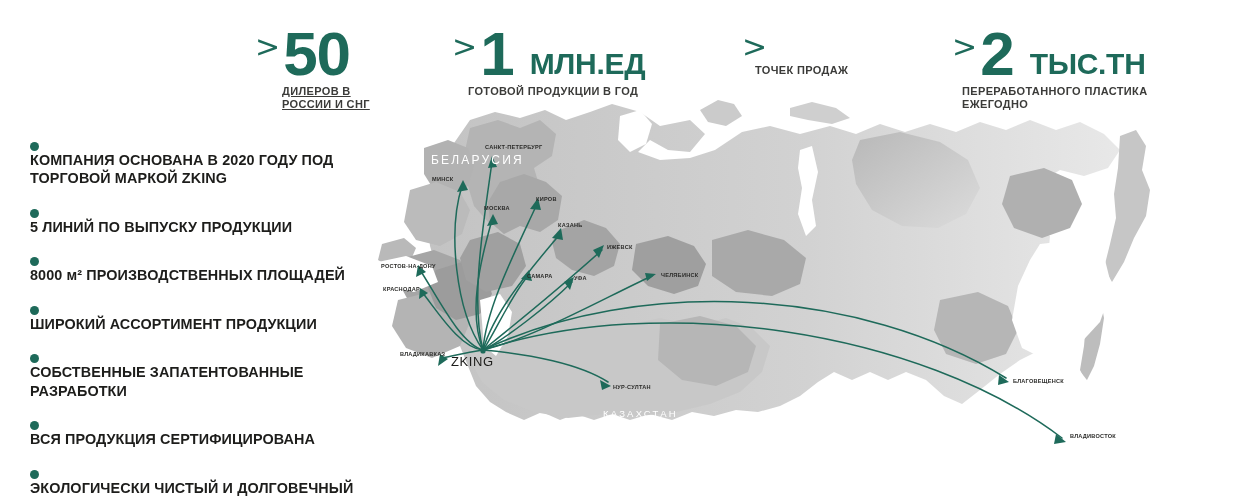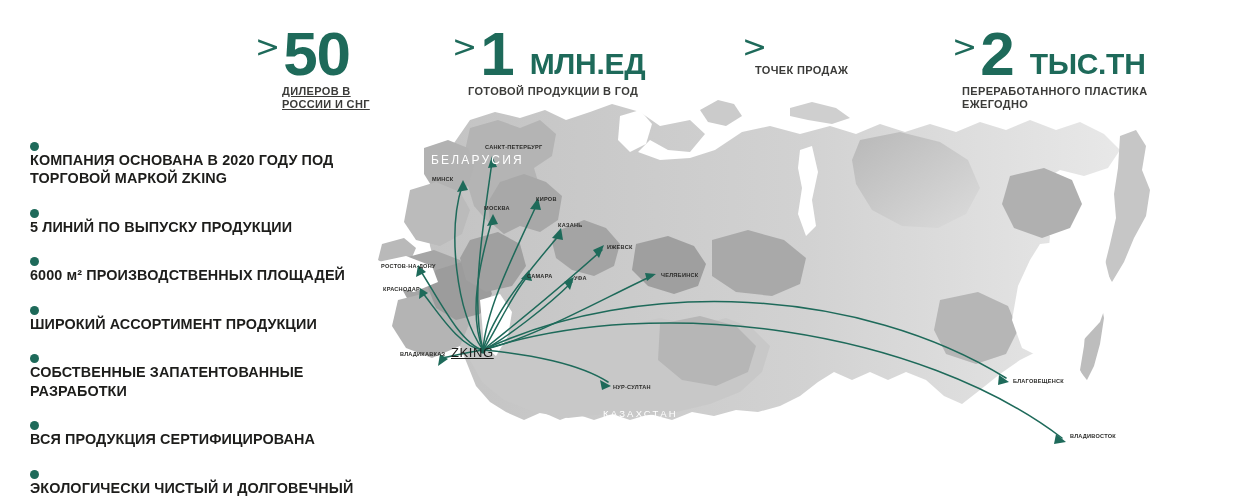--- a/index.html
+++ b/index.html
@@ -227,21 +227,21 @@
     <span class="mlabel" style="left:527px;top:273px;">САМАРА</span>
     <span class="mlabel" style="left:574px;top:275px;">УФА</span>
     <span class="mlabel" style="left:661px;top:272px;">ЧЕЛЯБИНСК</span>
     <span class="mlabel" style="left:381px;top:263px;">РОСТОВ-НА-ДОНУ</span>
     <span class="mlabel" style="left:383px;top:286px;">КРАСНОДАР</span>
     <span class="mlabel" style="left:400px;top:351px;">ВЛАДИКАВКАЗ</span>
     <span class="mlabel" style="left:613px;top:384px;">НУР-СУЛТАН</span>
     <span class="mlabel" style="left:1013px;top:378px;">БЛАГОВЕЩЕНСК</span>
     <span class="mlabel" style="left:1070px;top:433px;">ВЛАДИВОСТОК</span>
 
-    <span id="hub-zking" style="left:451px;top:345px;text-decoration:underline;">ZKING</span>
+    <span id="hub-zking" style="left:451px;top:354px;">ZKING</span>
   </div>
 
   <div class="stats">
 
     <div class="stat" id="stat-dealers">
       <div class="num">
         <span class="gt">&gt;</span>
         <span class="big">50</span>
         <span class="unit"></span>
       </div>
@@ -281,21 +281,21 @@
     <div class="bullet">
       <span class="dot"></span>
       <span class="txt">КОМПАНИЯ ОСНОВАНА В 2020 ГОДУ ПОД ТОРГОВОЙ МАРКОЙ ZKING</span>
     </div>
     <div class="bullet">
       <span class="dot"></span>
       <span class="txt">5 ЛИНИЙ ПО ВЫПУСКУ ПРОДУКЦИИ</span>
     </div>
     <div class="bullet">
       <span class="dot"></span>
-      <span class="txt">6000 м² ПРОИЗВОДСТВЕННЫХ ПЛОЩАДЕЙ</span>
+      <span class="txt">8000 м² ПРОИЗВОДСТВЕННЫХ ПЛОЩАДЕЙ</span>
     </div>
     <div class="bullet">
       <span class="dot"></span>
       <span class="txt">ШИРОКИЙ АССОРТИМЕНТ ПРОДУКЦИИ</span>
     </div>
     <div class="bullet">
       <span class="dot"></span>
       <span class="txt">СОБСТВЕННЫЕ ЗАПАТЕНТОВАННЫЕ РАЗРАБОТКИ</span>
     </div>
     <div class="bullet">

